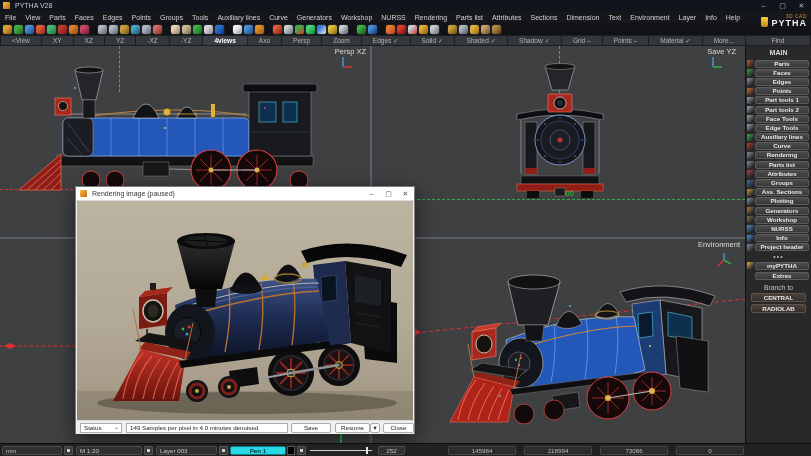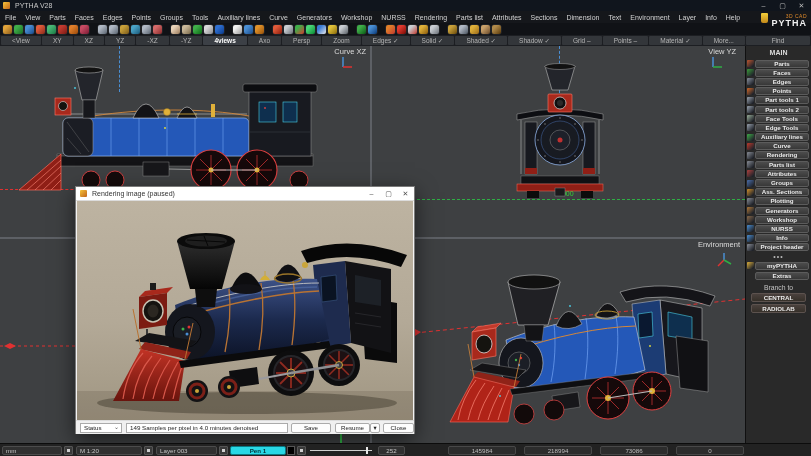--- a/index.html
+++ b/index.html
@@ -9,21 +9,21 @@
 
 .titlebar{position:absolute;left:0;top:0;width:811px;height:11px;background:#10151d;display:flex;align-items:center;z-index:20;}
 .appicon{width:7px;height:7px;margin-left:3px;background:linear-gradient(135deg,#f5c33a,#c2641a);border-radius:1px;flex:0 0 auto;}
 .apptitle{font-size:7px;color:#c9c9c9;margin-left:5px;white-space:nowrap;}
 .wincontrols{margin-left:auto;display:flex;}
 .winbtn{width:19px;text-align:center;font-size:7px;color:#b8b8b8;line-height:11px;}
 .menubar{position:absolute;left:0;top:11px;width:811px;height:12px;background:#15171b;display:flex;align-items:center;gap:9px;padding-left:5px;z-index:20;}
 .menu-item{font-size:7px;color:#d2d2d2;white-space:nowrap;}
 .iconbar{position:absolute;left:0;top:23px;width:811px;height:12px;background:#101216;display:flex;align-items:center;gap:2px;padding-left:3px;z-index:20;}
 .tbicon{width:9px;height:9px;border-radius:2px;flex:0 0 auto;box-shadow:0 0 0 .5px rgba(255,255,255,.14);}
-.brand{position:absolute;right:4px;top:13px;display:flex;gap:3px;z-index:25;}
+.brand{position:absolute;right:4px;top:13px;display:flex;align-items:flex-end;gap:3px;z-index:25;}
 .brandicon{width:7px;height:10px;background:linear-gradient(180deg,#f5d03a,#c2881a);border-radius:1px 1px 2px 2px;}
 .brandtag{font-size:5px;color:#e08a2a;letter-spacing:.5px;text-align:right;}
 .brandname{font-size:9px;font-weight:bold;color:#f0f0f0;letter-spacing:1px;line-height:8px;}
 .viewbar{position:absolute;left:0;top:35px;width:811px;height:11px;background:#1c1e22;display:flex;gap:1px;padding:1px 1px 0 1px;z-index:20;}
 .vbtn{flex:1 1 auto;height:9px;background:#33363a;color:#b4b4b4;font-size:6.5px;line-height:9px;text-align:center;border-radius:1px;white-space:nowrap;overflow:hidden;}
 .vbtn.active{color:#fff;font-weight:bold;background:#3c4046;}
 .vbtn.find{flex:0 0 64px;}
 
 
 .canvas{position:absolute;left:0;top:46px;width:745px;height:397px;background:#3e4042;overflow:hidden;}
@@ -342,26 +342,26 @@
         <circle cx="232" cy="145" r="3" fill="#e0b13a"></circle>
       <line x1="188" y1="152" x2="232" y2="145" stroke="#bbb" stroke-width="1.2"></line>
       <circle cx="150" cy="60" r=".9" fill="#4ad0e8"></circle>
         <circle cx="230" cy="100" r=".9" fill="#e8e13a"></circle>
         <circle cx="80" cy="150" r=".9" fill="#4ad0e8"></circle>
     </svg>
 
     <div class="vdivider"></div>
     <div class="hdivider"></div>
 
-    <div class="vplabel" style="left:298px;top:1px;width:68px;">Curve XZ</div>
+    <div class="vplabel" style="left:298px;top:1px;width:68px;">Persp XZ</div>
     <svg class="axis-icon" style="left:340px;top:10px;" width="14" height="14" viewBox="0 0 14 14">
       <line x1="3" y1="1" x2="3" y2="11" stroke="#4a8fd4" stroke-width="1.5"></line>
       <line x1="3" y1="11" x2="12" y2="11" stroke="#e03131" stroke-width="1.5"></line>
     </svg>
-    <div class="vplabel" style="left:668px;top:1px;width:68px;">View YZ</div>
+    <div class="vplabel" style="left:668px;top:1px;width:68px;">Save YZ</div>
     <svg class="axis-icon" style="left:710px;top:10px;" width="14" height="14" viewBox="0 0 14 14">
       <line x1="3" y1="1" x2="3" y2="11" stroke="#4a8fd4" stroke-width="1.5"></line>
       <line x1="3" y1="11" x2="12" y2="11" stroke="#2fae44" stroke-width="1.5"></line>
     </svg>
     <div class="vplabel" style="left:655px;top:194px;width:85px;">Environment</div>
     <svg class="axis-icon" style="left:716px;top:206px;" width="16" height="16" viewBox="0 0 16 16">
       <line x1="8" y1="1" x2="8" y2="8" stroke="#4a8fd4" stroke-width="1.5"></line>
       <line x1="8" y1="8" x2="2" y2="14" stroke="#e03131" stroke-width="1.5"></line>
       <line x1="8" y1="8" x2="15" y2="12" stroke="#2fae44" stroke-width="1.5"></line>
     </svg>

